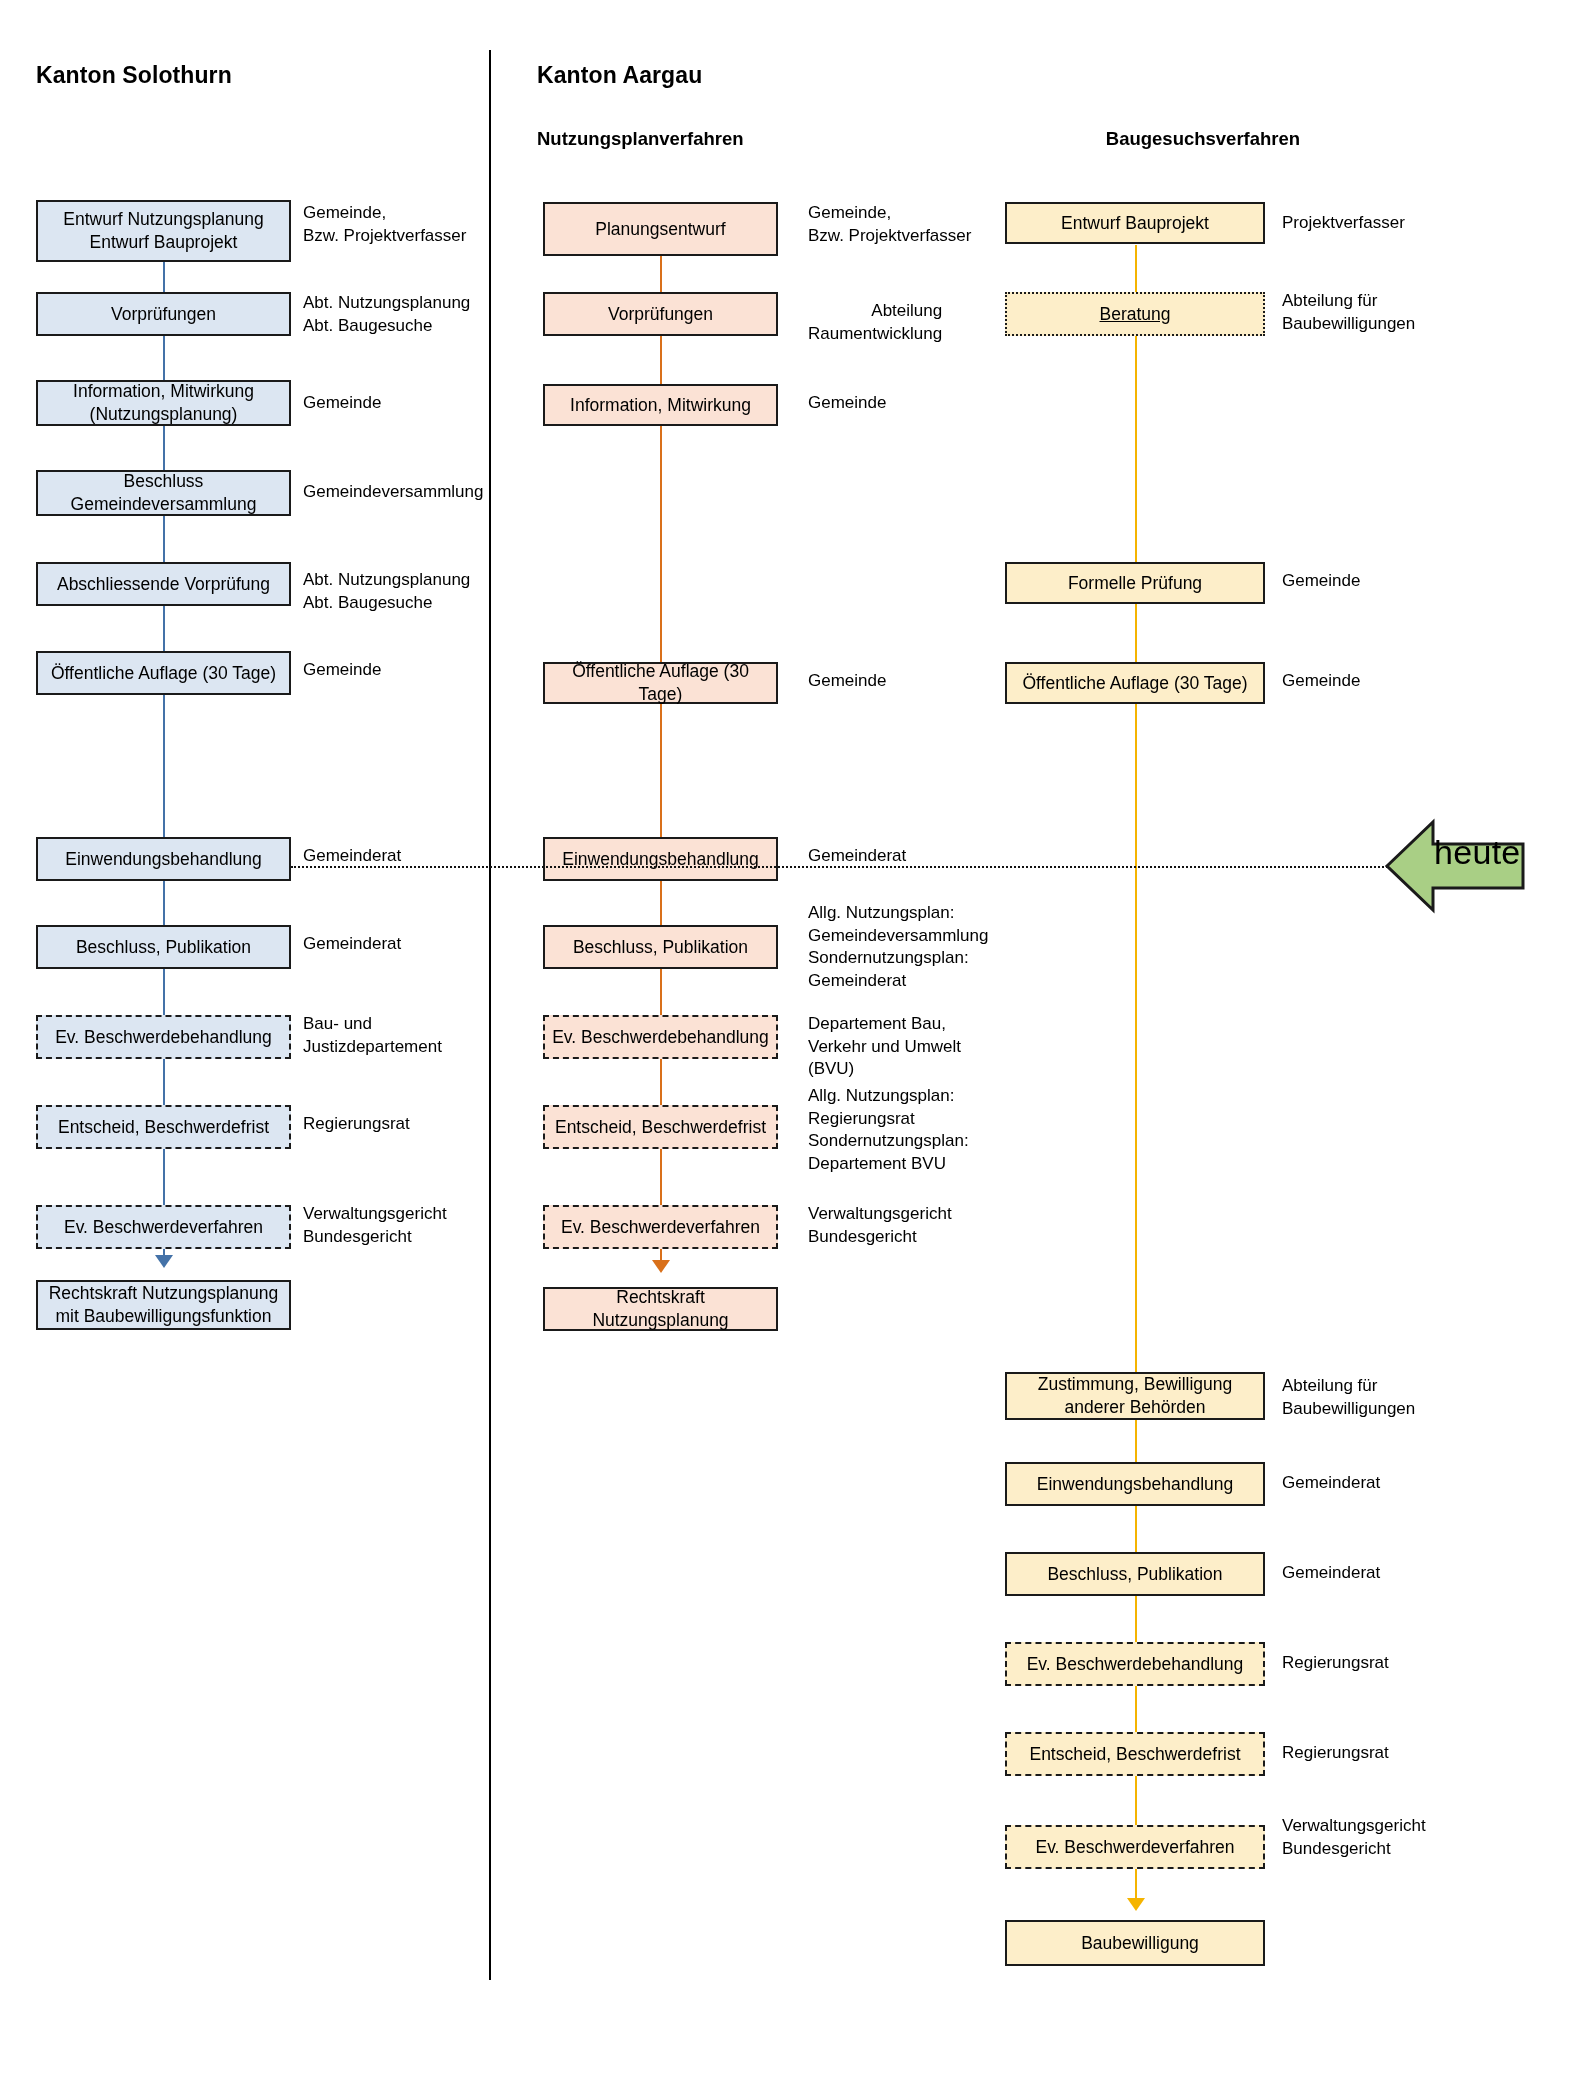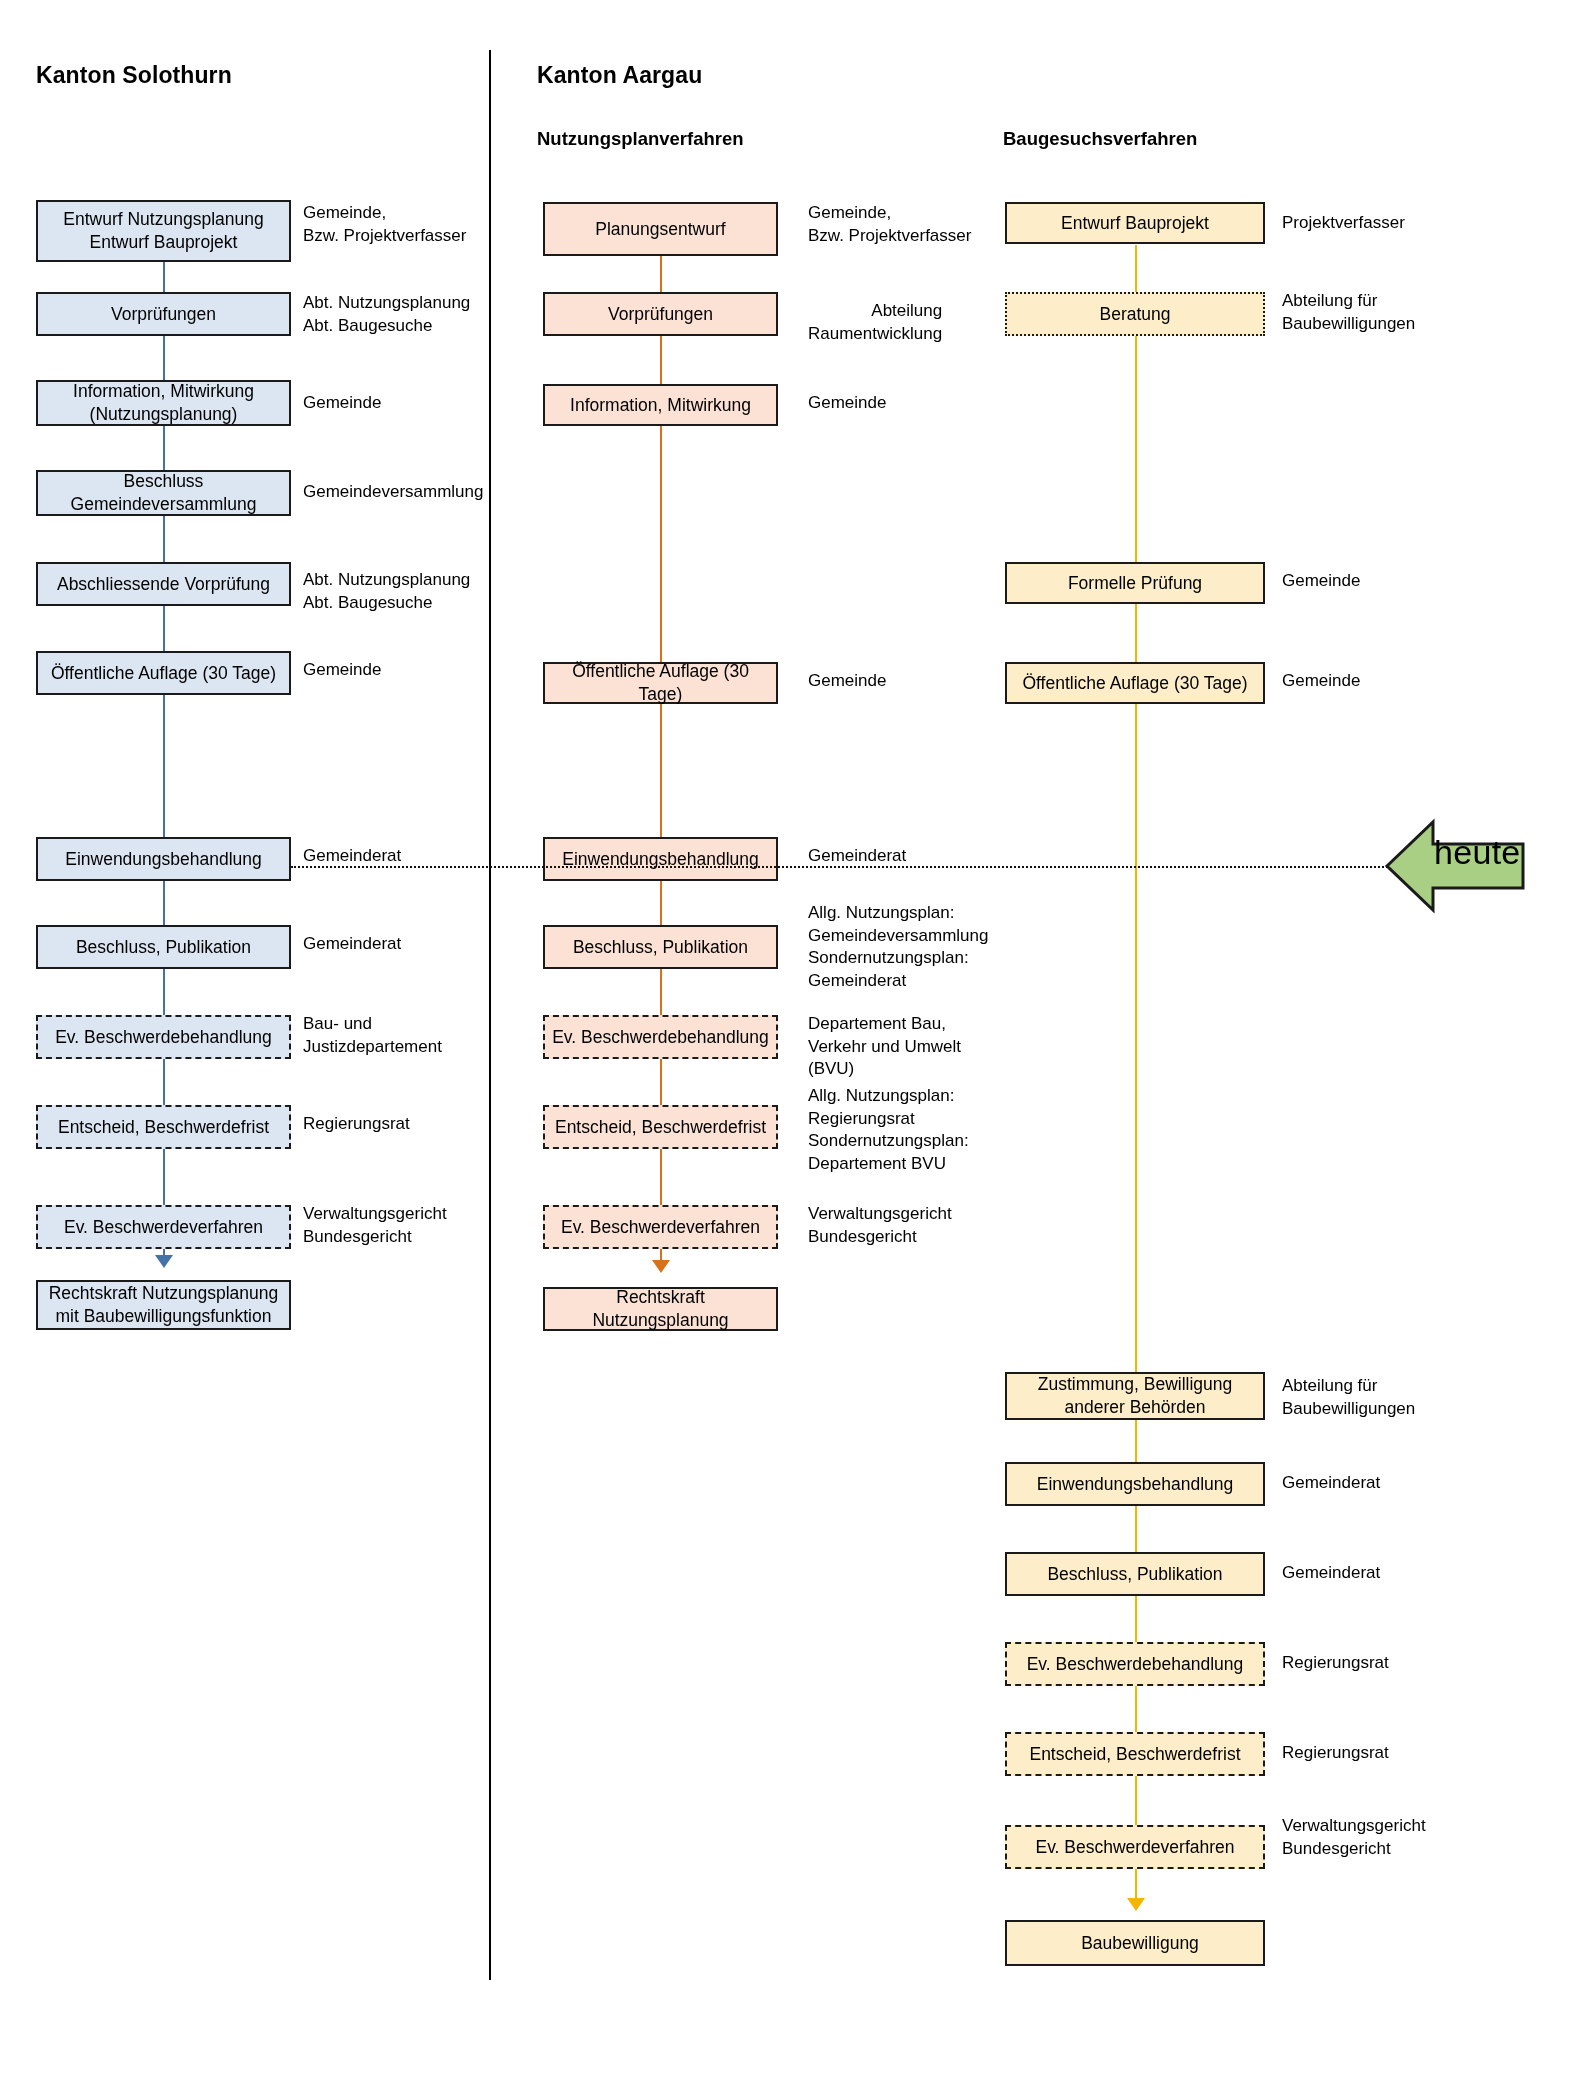--- a/index.html
+++ b/index.html
@@ -107,21 +107,21 @@
 </head>
 <body>
 
 <div class="canvas">
 
   <div class="kanton-title" style="left:36px; top:62px;">Kanton Solothurn</div>
 
   <div class="kanton-title" style="left:537px; top:62px;">Kanton Aargau</div>
   <div class="section-title" style="left:537px; top:127px; width:400px;">Nutzungsplanverfahren</div>
 
-  <div class="section-title" style="left:1003px; top:127px; width:400px;">Baugesuchsverfahren</div>
+  <div class="section-title" style="left:1003px; top:127px; width:400px;text-align:center;">Baugesuchsverfahren</div>
 
   <div class="col-divider" style="left:489px; top:50px; height:1930px;"></div>
 
   <div class="flowline blue" style="left:163px; top:245px;  height:58px;"></div>
   <div class="flowline blue" style="left:163px; top:335px;  height:55px;"></div>
   <div class="flowline blue" style="left:163px; top:425px;  height:55px;"></div>
   <div class="flowline blue" style="left:163px; top:515px;  height:55px;"></div>
   <div class="flowline blue" style="left:163px; top:605px;  height:55px;"></div>
   <div class="flowline blue" style="left:163px; top:695px;  height:150px;"></div>
   <div class="flowline blue" style="left:163px; top:880px;  height:53px;"></div>
@@ -232,21 +232,21 @@
   <div class="flowline gold" style="left:1135px; top:1506px; height:53px;"></div>
   <div class="flowline gold" style="left:1135px; top:1596px; height:53px;"></div>
   <div class="flowline gold" style="left:1135px; top:1686px; height:53px;"></div>
   <div class="flowline gold" style="left:1135px; top:1776px; height:53px;"></div>
   <div class="flowline gold" style="left:1135px; top:1866px; height:38px;"></div>
   <div class="arrowhead gold" style="left:1127px; top:1898px;"></div>
 
   <div class="node cream" style="left:1005px; top:202px; width:260px; height:42px;">Entwurf Bauprojekt</div>
   <div class="role" style="left:1282px; top:212px;">Projektverfasser</div>
 
-  <div class="node cream dotted" style="left:1005px; top:292px; width:260px; height:44px;">Beratung</div>
+  <div class="node cream dotted" style="left:1005px; top:292px; width:260px; height:44px;text-decoration:underline;">Beratung</div>
   <div class="role" style="left:1282px; top:290px;">Abteilung für
 Baubewilligungen</div>
 
   <div class="node cream" style="left:1005px; top:562px; width:260px; height:42px;">Formelle Prüfung</div>
   <div class="role" style="left:1282px; top:570px;">Gemeinde</div>
 
   <div class="node cream" style="left:1005px; top:662px; width:260px; height:42px;">Öffentliche Auflage (30 Tage)</div>
   <div class="role" style="left:1282px; top:670px;">Gemeinde</div>
 
   <div class="node cream" style="left:1005px; top:1372px; width:260px; height:48px;">Zustimmung, Bewilligung

